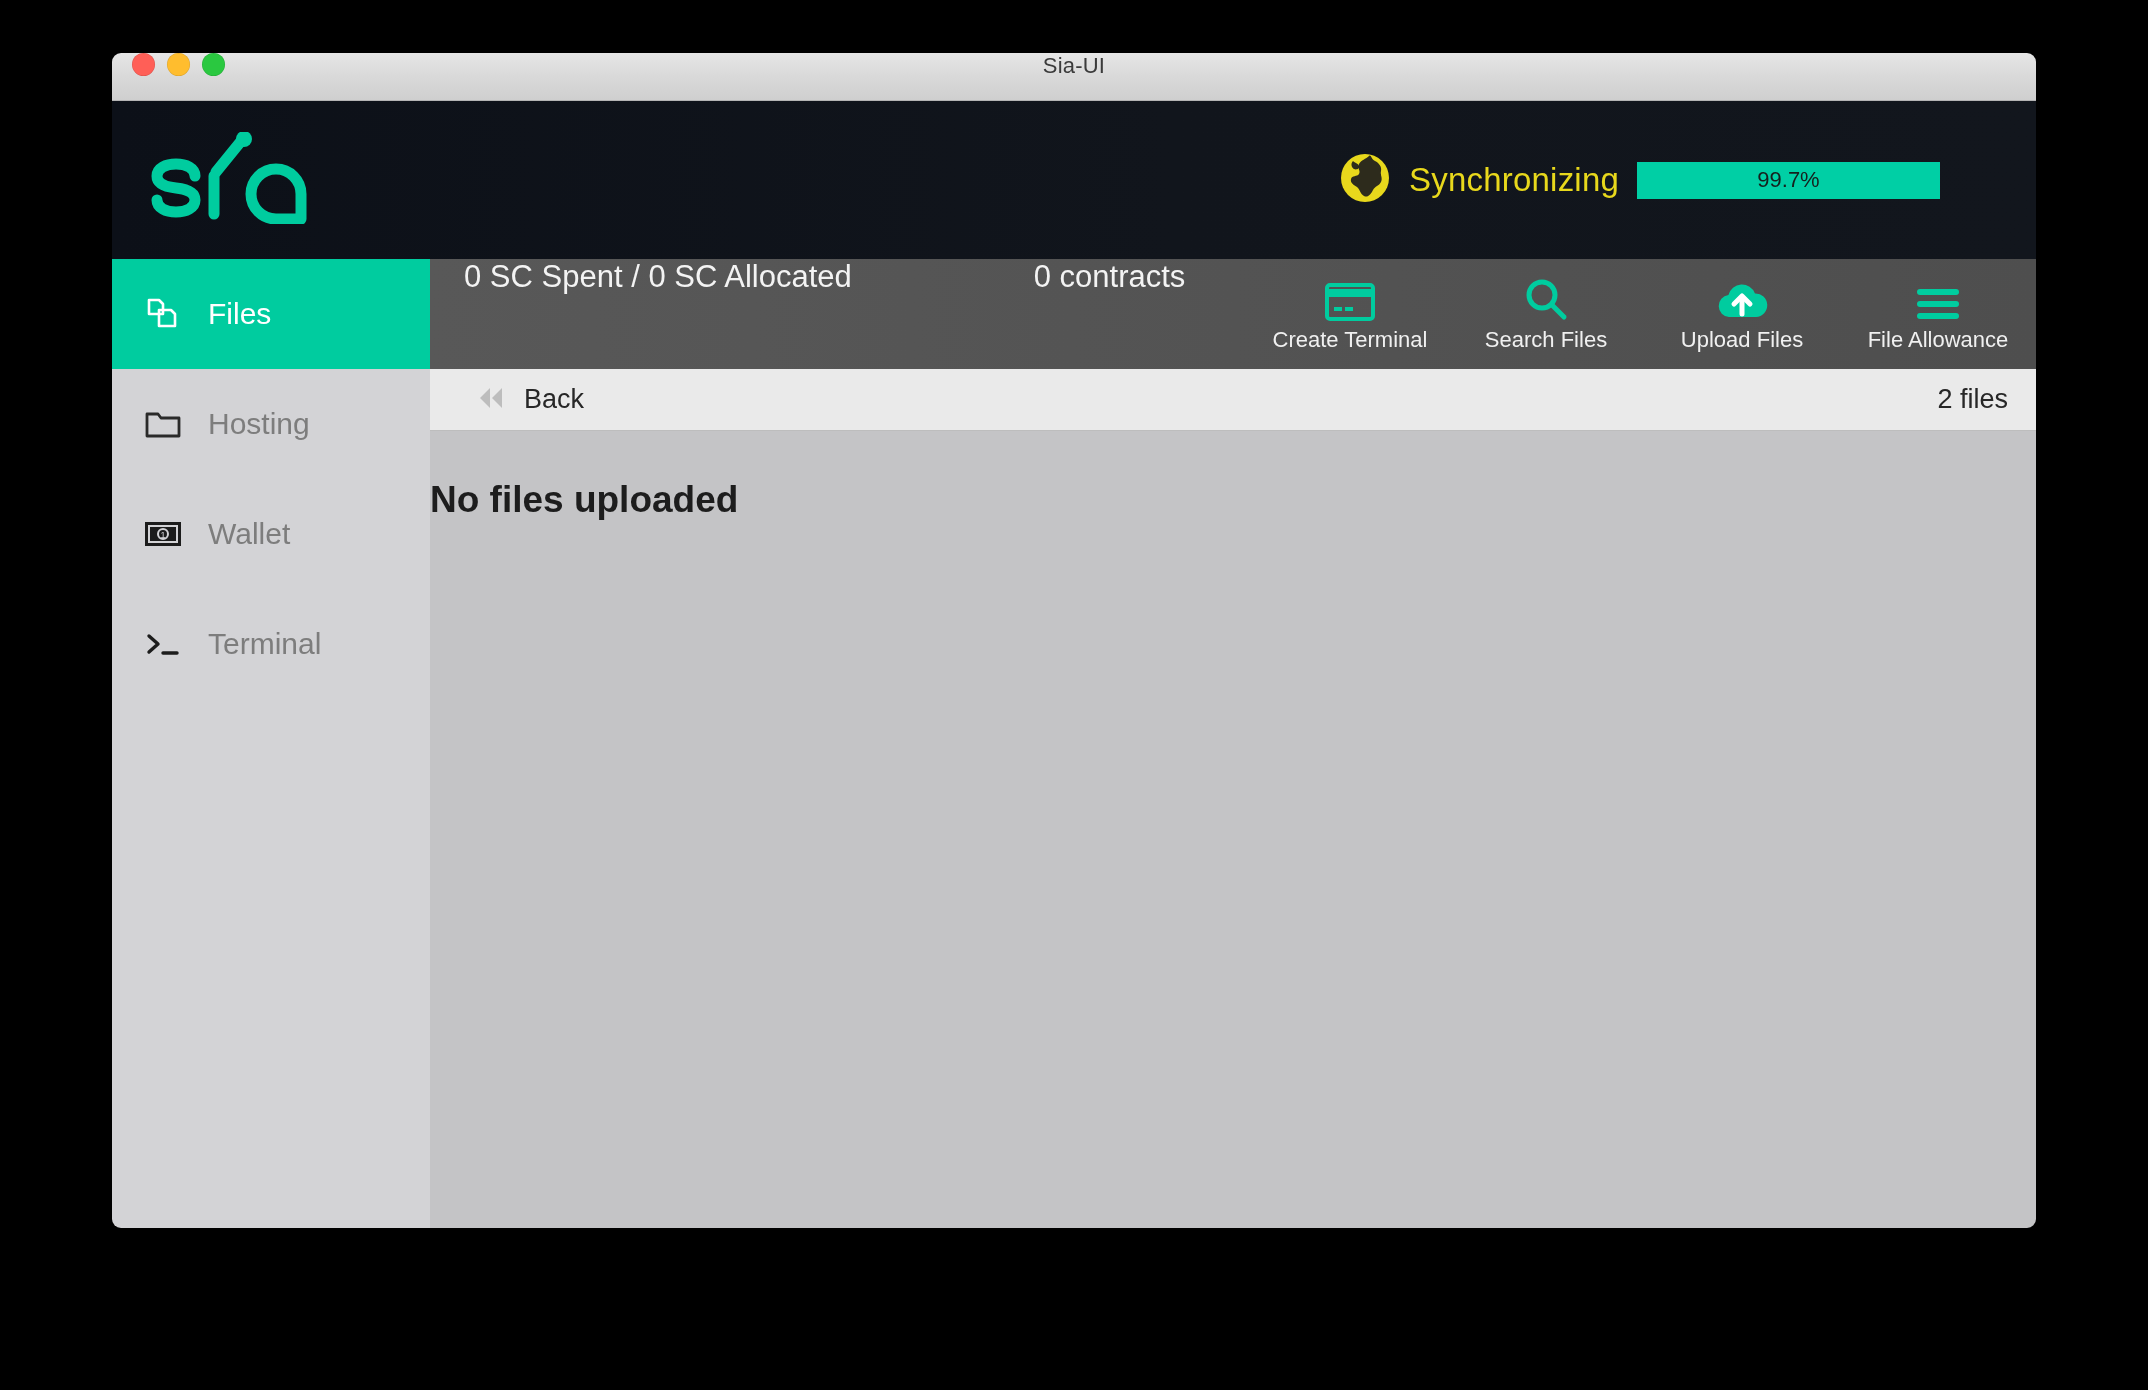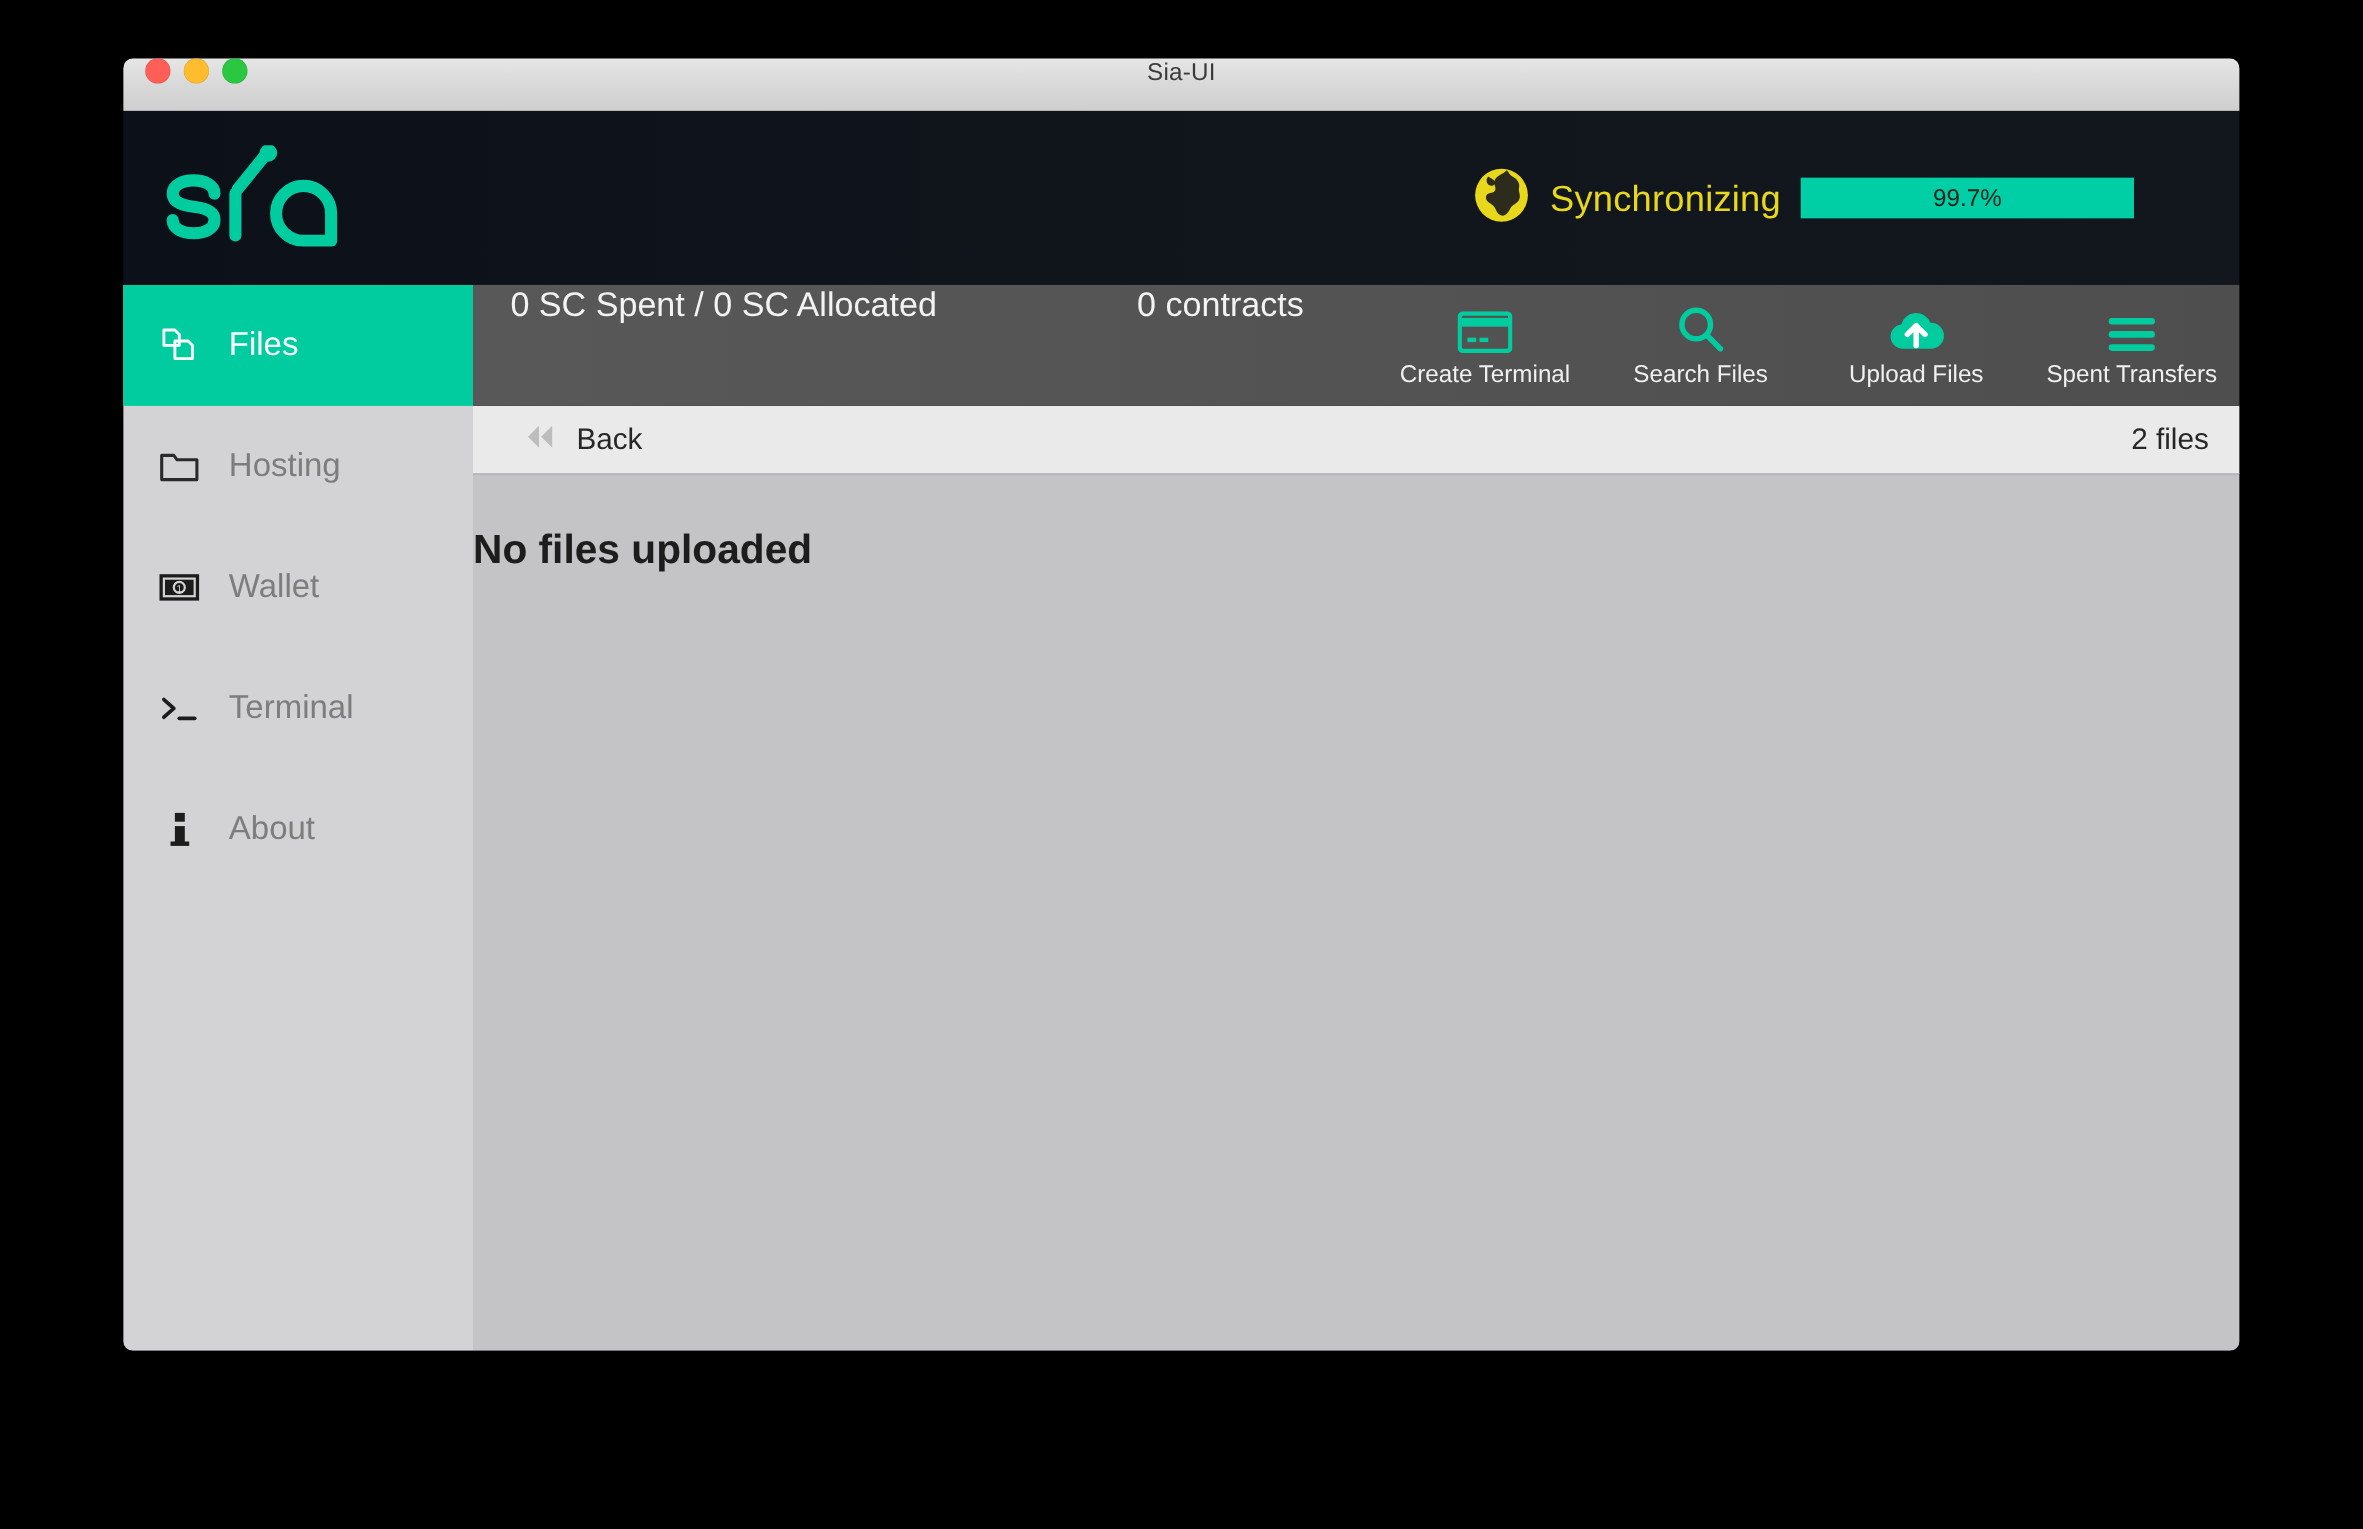--- a/index.html
+++ b/index.html
@@ -208,30 +208,20 @@
       <div class="nav-item">
         <span class="nav-icon">
           <svg width="38" height="28" viewBox="0 0 38 28" fill="none" stroke="#1c1c1c" stroke-width="3.4" stroke-linecap="round" stroke-linejoin="round">
             <path d="M5 6l9 8-9 8"></path>
             <path d="M19 23h14"></path>
           </svg>
         </span>
         <span>Terminal</span>
       </div>
 
-      <div class="nav-item">
-        <span class="nav-icon">
-          <svg width="20" height="34" viewBox="0 0 20 34">
-            <rect x="6" y="2" width="9" height="8" fill="#1c1c1c"></rect>
-            <rect x="6" y="14" width="9" height="17" fill="#1c1c1c"></rect>
-            <rect x="2" y="28" width="17" height="4" fill="#1c1c1c"></rect>
-          </svg>
-        </span>
-        <span>About</span>
-      </div>
 
     </div>
 
     <div class="content">
 
       <div class="toolbar">
         <span class="tb-stat spent">0 SC Spent / 0 SC Allocated</span>
         <span class="tb-stat contracts">0 contracts</span>
 
         <div class="tb-actions">
@@ -270,21 +260,21 @@
           </div>
 
           <div class="tb-btn">
             <span class="glyph">
               <svg width="46" height="34" viewBox="0 0 46 34">
                 <rect x="2" y="2" width="42" height="6" rx="3" fill="#00cc9f"></rect>
                 <rect x="2" y="14" width="42" height="6" rx="3" fill="#00cc9f"></rect>
                 <rect x="2" y="26" width="42" height="6" rx="3" fill="#00cc9f"></rect>
               </svg>
             </span>
-            <span class="lbl">Spent Transfers</span>
+            <span class="lbl">File Allowance</span>
           </div>
 
         </div>
       </div>
 
       <div class="backbar">
         <div class="back-btn">
           <span>
             <svg width="30" height="24" viewBox="0 0 30 24">
               <path d="M14 2L4 12l10 10z" fill="#bdbdbd"></path>

